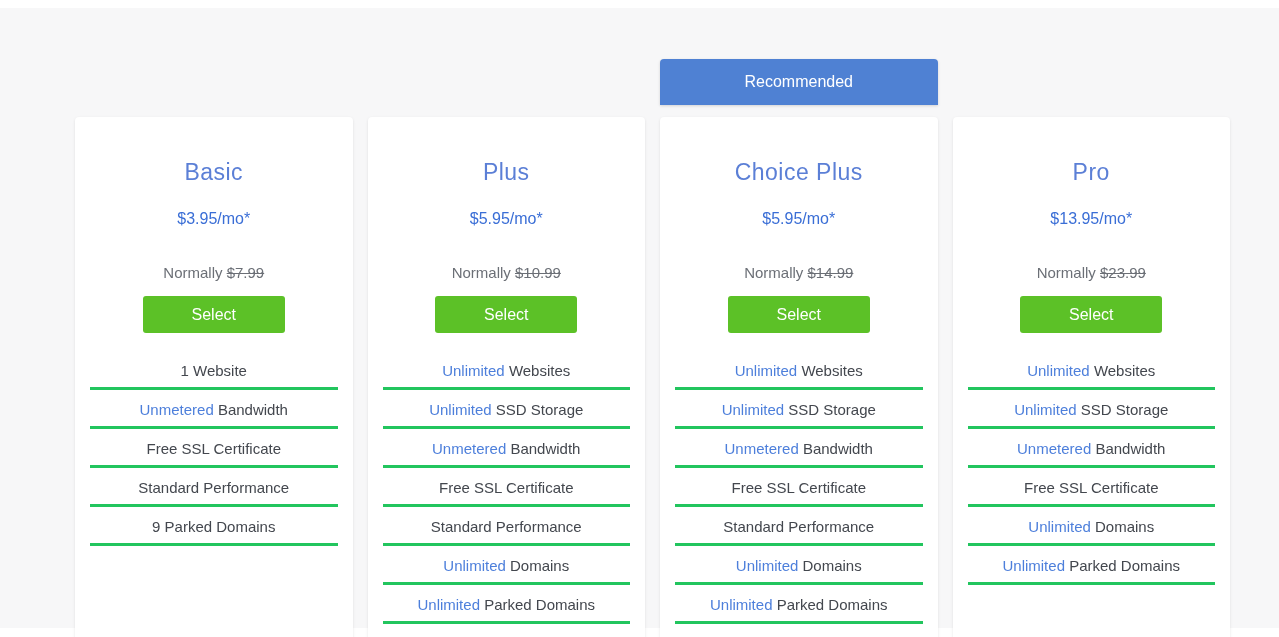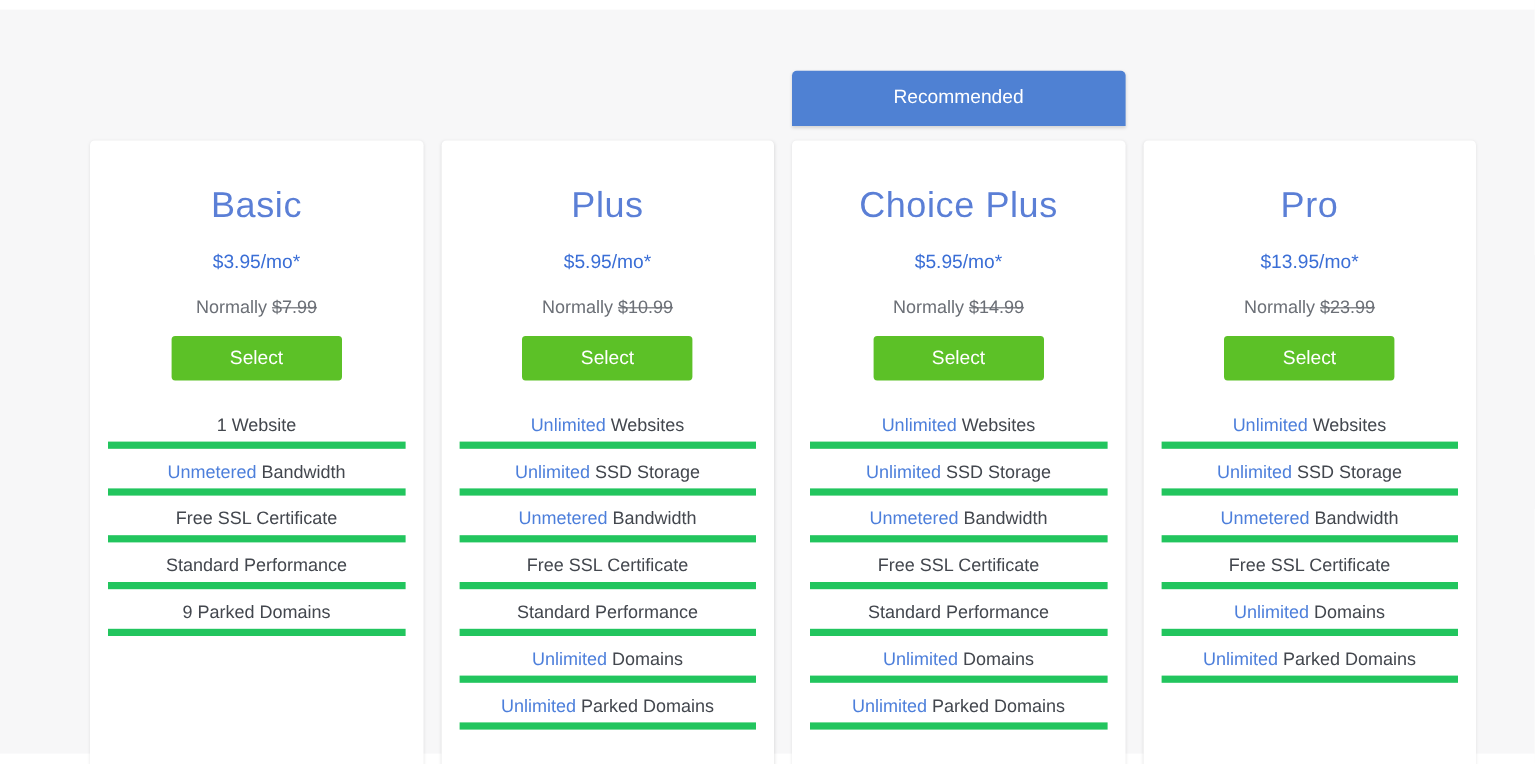--- a/index.html
+++ b/index.html
@@ -37,35 +37,35 @@
   .card {
     width: 277.5px;
     height: 540px;
     background: #ffffff;
     border-radius: 4px;
     box-shadow: 0 1px 3px rgba(0,0,0,0.10);
     text-align: center;
   }
   .plan-name {
     margin-top: 38px;
-    font-size: 30px;
+    font-size: 23px;
     font-weight: 300;
     letter-spacing: 0.5px;
     color: var(--title-blue, #5b7fd6);
     line-height: 34px;
   }
   .plan-price {
     margin-top: 16px;
     font-size: 16px;
     font-weight: 400;
     color: var(--price-blue, #3a6ed6);
     line-height: 28px;
   }
   .plan-normally {
-    margin-top: 14px;
+    margin-top: 30px;
     font-size: 15px;
     color: var(--muted, #6b6f76);
     line-height: 20px;
   }
   .norm-price { text-decoration: line-through; }
   .select-btn {
     margin-top: 13px;
     width: 142px; height: 37px;
     background: var(--btn-green, #5cc127);
     border: none;
@@ -78,21 +78,21 @@
   }
   .features {
     margin-top: 18px;
     padding: 0 15px;
   }
   .feature-row {
     height: 39px;
     line-height: 39px;
     font-size: 15px;
     color: var(--text, #43474e);
-    border-bottom: 6px solid #22c55e;
+    border-bottom: 3px solid #22c55e;
     white-space: nowrap;
   }
   .feature-row:first-child { border-top: none; }
   .feature-link {
     color: var(--link-blue, #4d7fdb);
     text-decoration: none;
     cursor: pointer;
   }
   .help-icon {
     display: inline-block;

